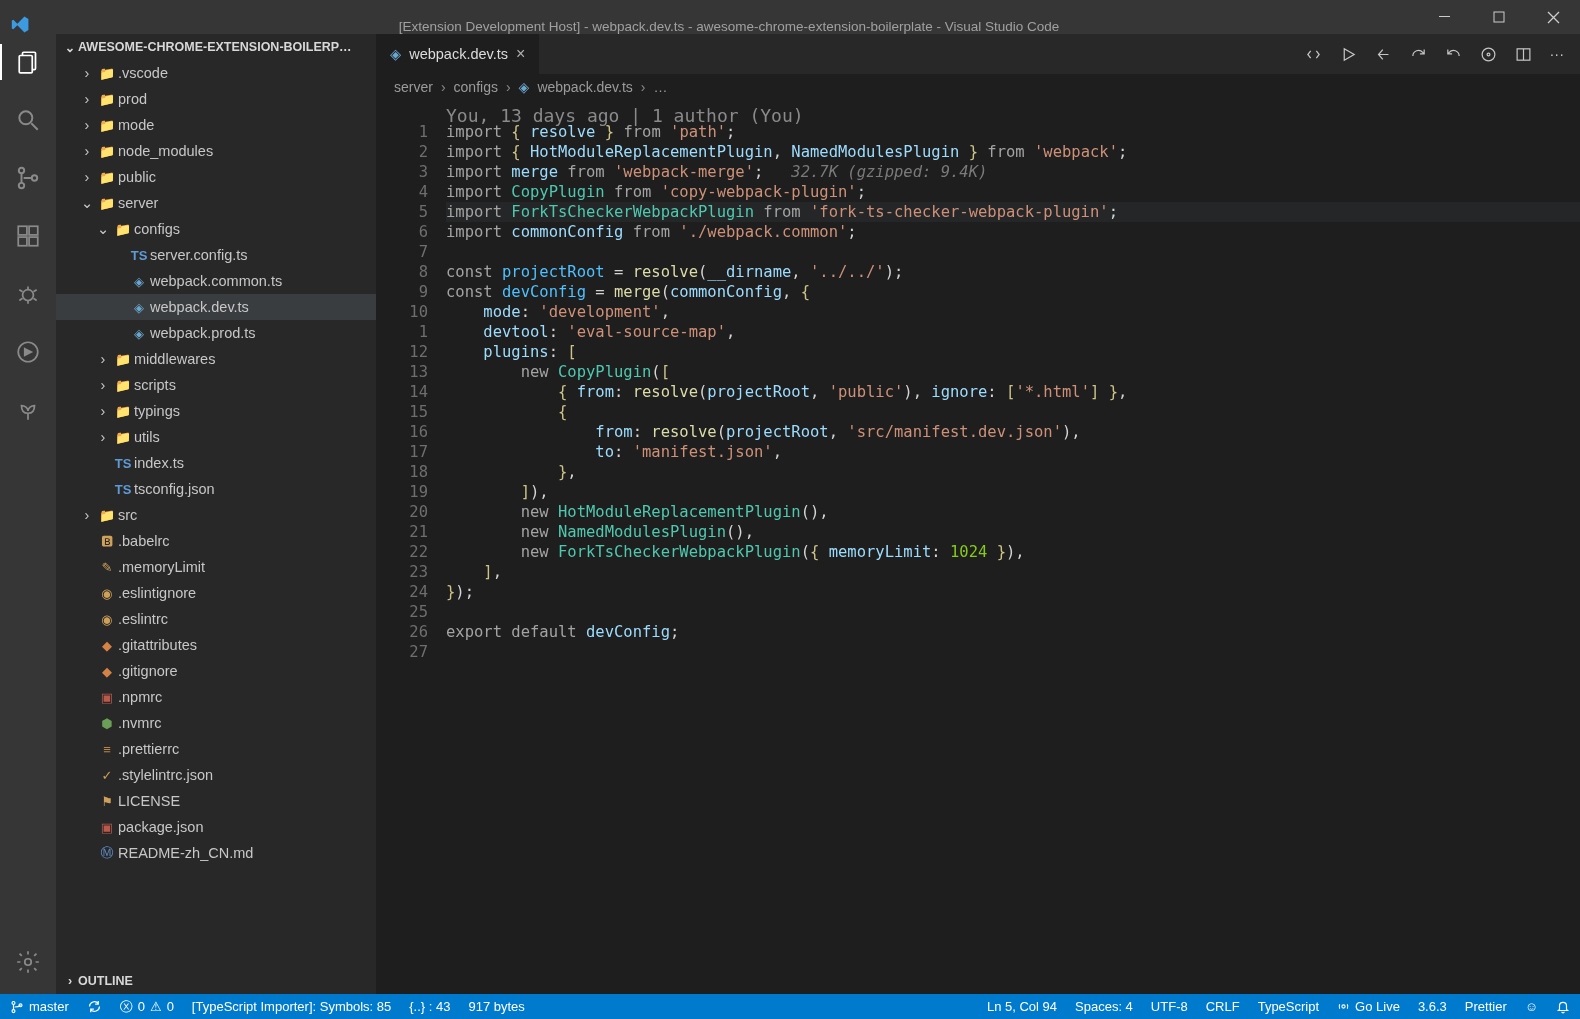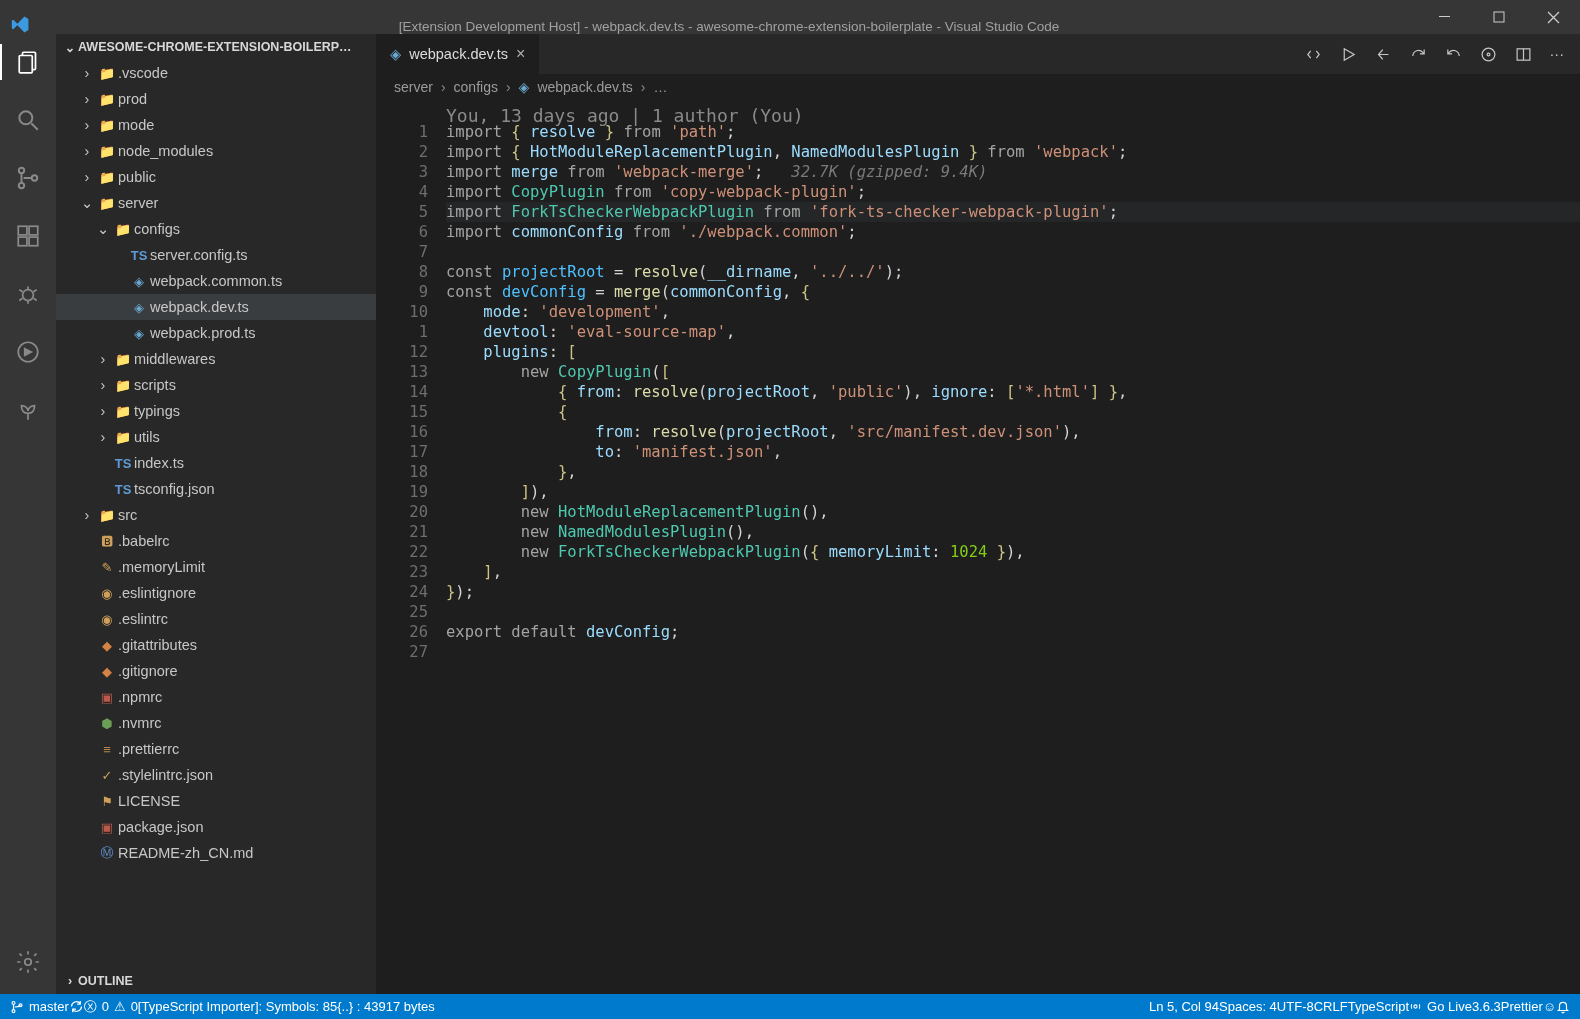--- a/index.html
+++ b/index.html
@@ -53,21 +53,21 @@
 .tk-ty{color:#4ec9b0;}
 .tk-var{color:#9cdcfe;}
 .tk-const{color:#4fc1ff;}
 .tk-str{color:#ce9178;}
 .tk-pn{color:#d4d4d4;}
 .tk-br{color:#cdc387;}
 .tk-num{color:#84cc16;}
 .tk-hint{color:#7a7a7a;font-style:italic;}
 .line{height:20px;}
 .line.cur{background:#27282aCC;}
-.statusbar{height:25px;background:#007acc;color:#fff;display:flex;align-items:center;font-size:13px;padding:0 10px;}
+.statusbar{height:25px;background:#007acc;color:#fff;display:flex;align-items:center;font-size:13px;padding:0 10px;gap:18px;}
 .statusbar .sp{flex:1;}
 .statusbar span{display:inline-flex;align-items:center;gap:5px;}
 svg{display:block;}
 </style>
 </head>
 <body>
 
 <div class="titlebar">
   <div class="logo">
     <svg width="19" height="19" viewBox="0 0 24 24">

